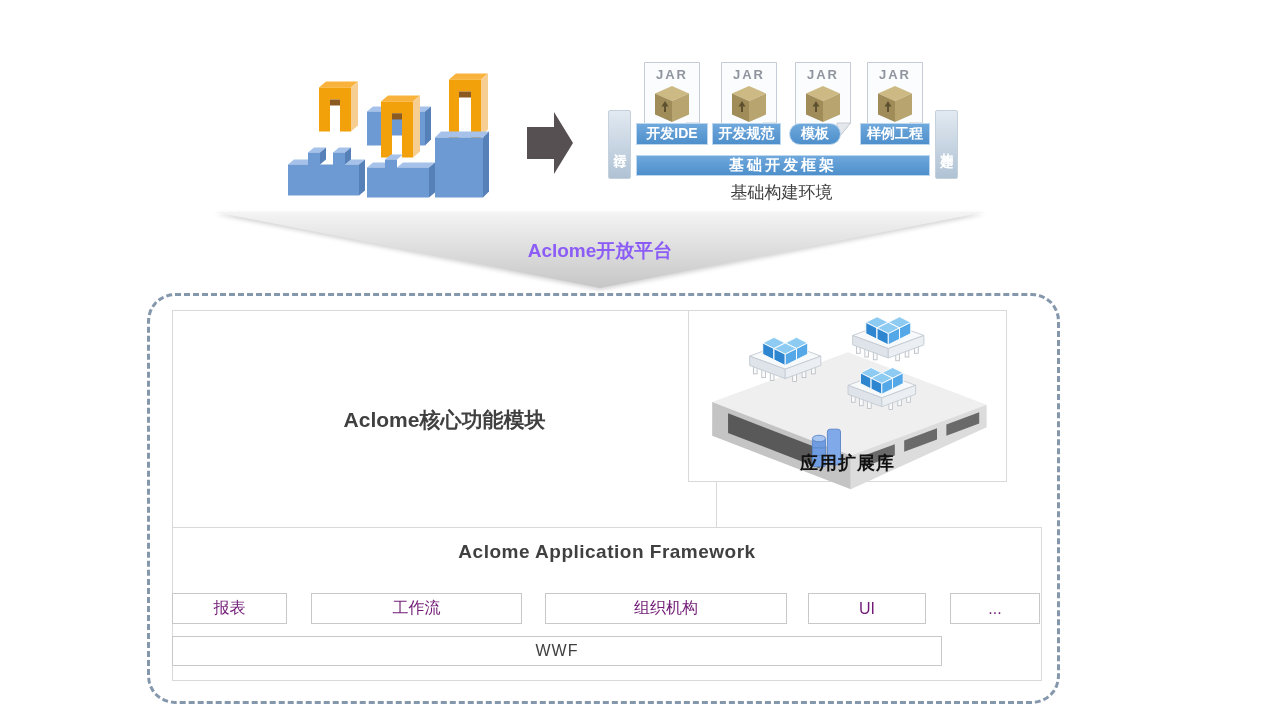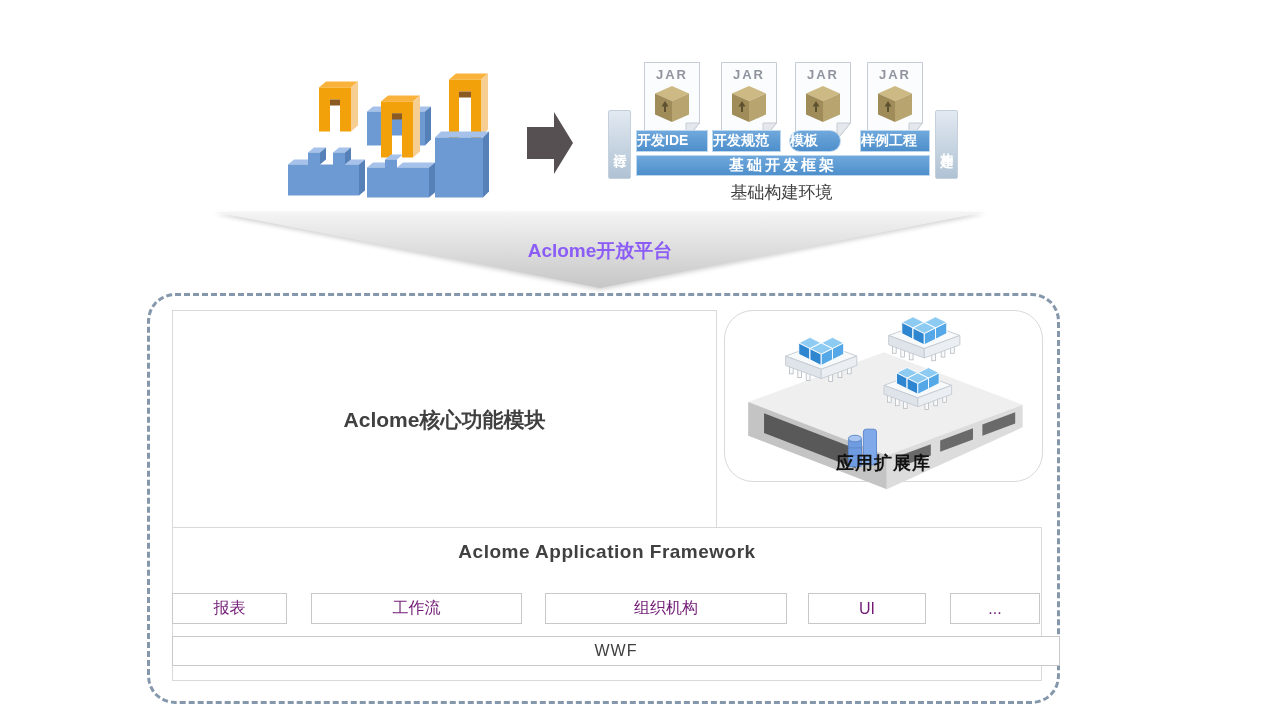--- a/index.html
+++ b/index.html
@@ -19,23 +19,23 @@
           border:1px solid #C4D0DC; border-radius:2px;
           display:flex; align-items:center; justify-content:center; }
   .vtab span { writing-mode:vertical-rl; color:#FFF; font-size:13px; font-weight:bold;
                letter-spacing:3px; }
   .vtab-run { left:3px; }
   .vtab-build { left:330px; }
   .jar-doc { position:absolute; top:7px; width:56px; height:78px; z-index:1; }
   .jd1 { left:39px; } .jd2 { left:116px; } .jd3 { left:190px; } .jd4 { left:262px; }
   .jar-doc text { font-family:"Liberation Sans",sans-serif; font-size:13px; fill:#8F959E;
                   letter-spacing:2px; font-weight:bold; }
-  .tool-bar { position:absolute; top:75px; height:22px; z-index:2;
+  .tool-bar { position:absolute; top:68px; height:22px; z-index:2;
               background:linear-gradient(#6FA8DC,#4E8FCB); border:1px solid #BDD7EE;
-              display:flex; align-items:center; justify-content:flex-start;
+              display:flex; align-items:center; justify-content:center;
               color:#FFF; font-size:14px; font-weight:bold; }
   .tb1 { left:31px;  width:72px; }
   .tb2 { left:107px; width:69px; }
   .tb3 { left:184px; width:52px;border-radius:11px; }
   .tb4 { left:255px; width:70px; }
   .fw-bar { position:absolute; left:31px; top:100px; width:294px; height:21px; z-index:2;
             background:linear-gradient(#6FA8DC,#4E8FCB); border:1px solid #BDD7EE;
             display:flex; align-items:center; justify-content:center;
             color:#FFF; font-size:15px; font-weight:bold; letter-spacing:3px; }
   .env-caption { position:absolute; left:0; top:126px; width:353px; text-align:center;
@@ -48,38 +48,38 @@
                   font-size:19px; font-weight:bold; color:#8b5cf6; }
 
   
   .platform-box { position:absolute; left:147px; top:293px; width:913px; height:411px;
                   border:3px dashed #8497AB; border-radius:28px; }
 
   .panel { position:absolute; background:#FFF; border:1px solid #D9D9D9; }
   .core-box { left:172px; top:310px; width:545px; height:220px;
               display:flex; align-items:center; justify-content:center; }
   .core-box span { font-size:21px; font-weight:bold; color:#404040; }
-  .ext-box { left:724px; top:310px; width:319px; height:172px;border-radius:29px; }
+  .ext-box { left:688px; top:310px; width:319px; height:172px; }
   .warehouse { position:absolute; left:8px; top:2px; width:302px; height:178px; }
   .ext-label { position:absolute; left:0; bottom:6px; width:100%; text-align:center;
                font-size:18px; font-weight:bold; color:#111; letter-spacing:1px; }
 
   
   .fw-box { left:172px; top:527px; width:870px; height:154px; }
   .fw-title { position:absolute; left:0; top:13px; width:100%; text-align:center;
               font-size:19px; font-weight:bold; color:#404040; letter-spacing:0.5px; }
   .module-box { position:absolute; top:593px; height:31px; background:#FFF;
                 border:1px solid #C8C8C8; display:flex; align-items:center;
                 justify-content:center; font-size:16px; color:#701a75; }
   .mb1 { left:172px; width:115px; }
   .mb2 { left:311px; width:211px; }
   .mb3 { left:545px; width:242px; }
   .mb4 { left:808px; width:118px; }
   .mb5 { left:950px; width:90px;  }
-  .wwf-bar { position:absolute; left:172px; top:636px; width:888px; height:30px;
+  .wwf-bar { position:absolute; left:172px; top:636px; width:770px; height:30px;
              background:#FFF; border:1px solid #C8C8C8; display:flex; align-items:center;
              justify-content:center; font-size:16px; color:#404040; letter-spacing:1px; }
 </style>
 </head>
 <body>
 
 <div class="stage">
 
   <svg class="puzzle" viewBox="0 0 207 135">
 

